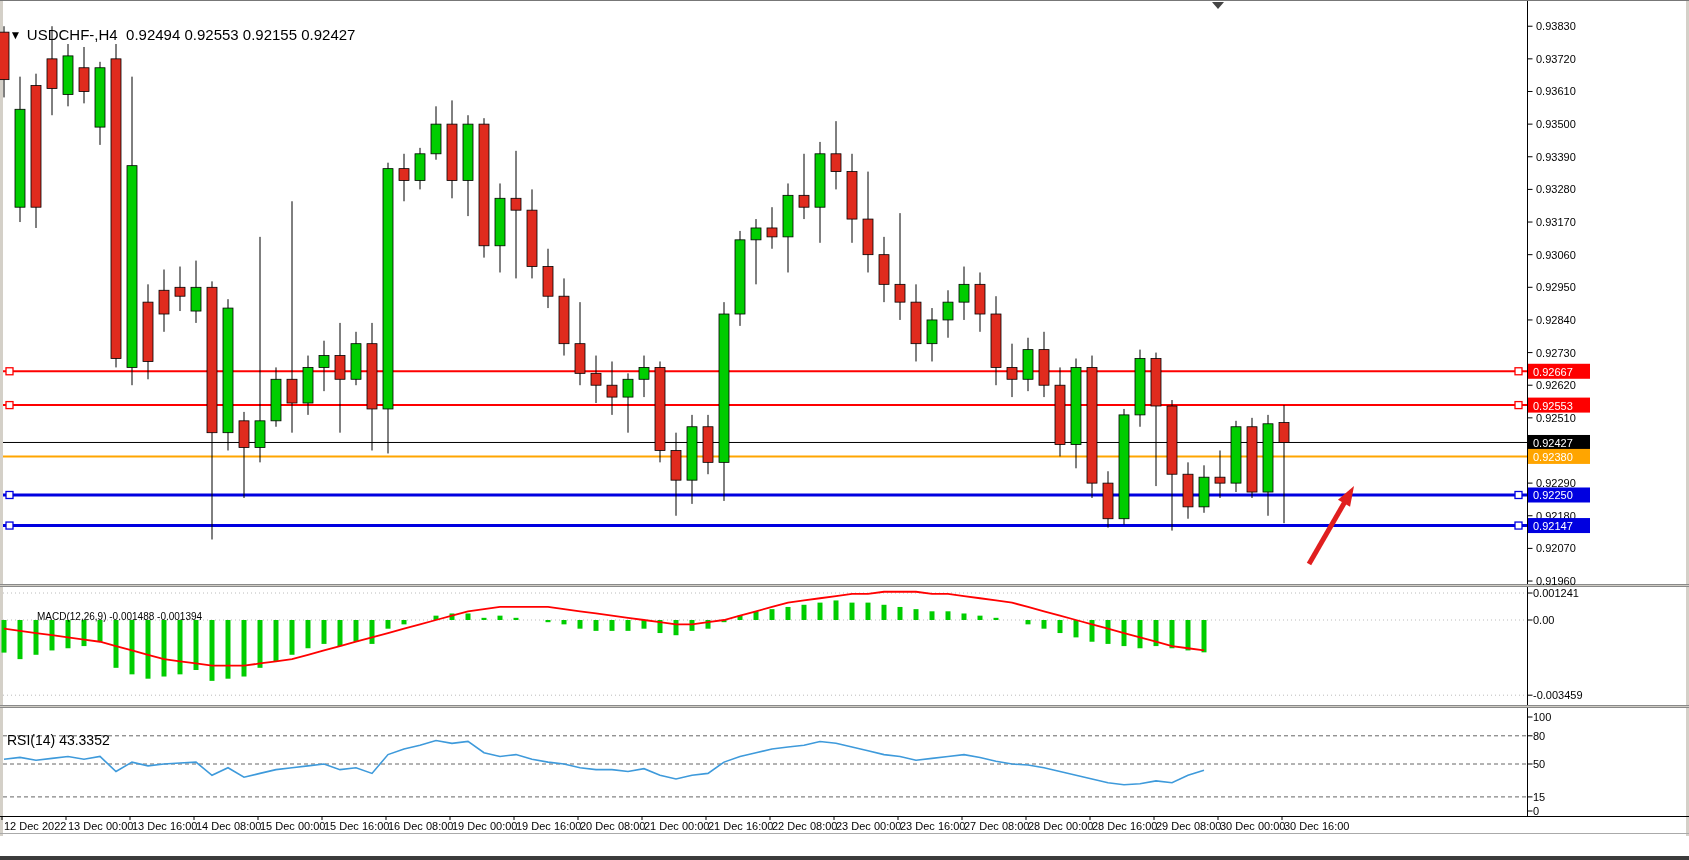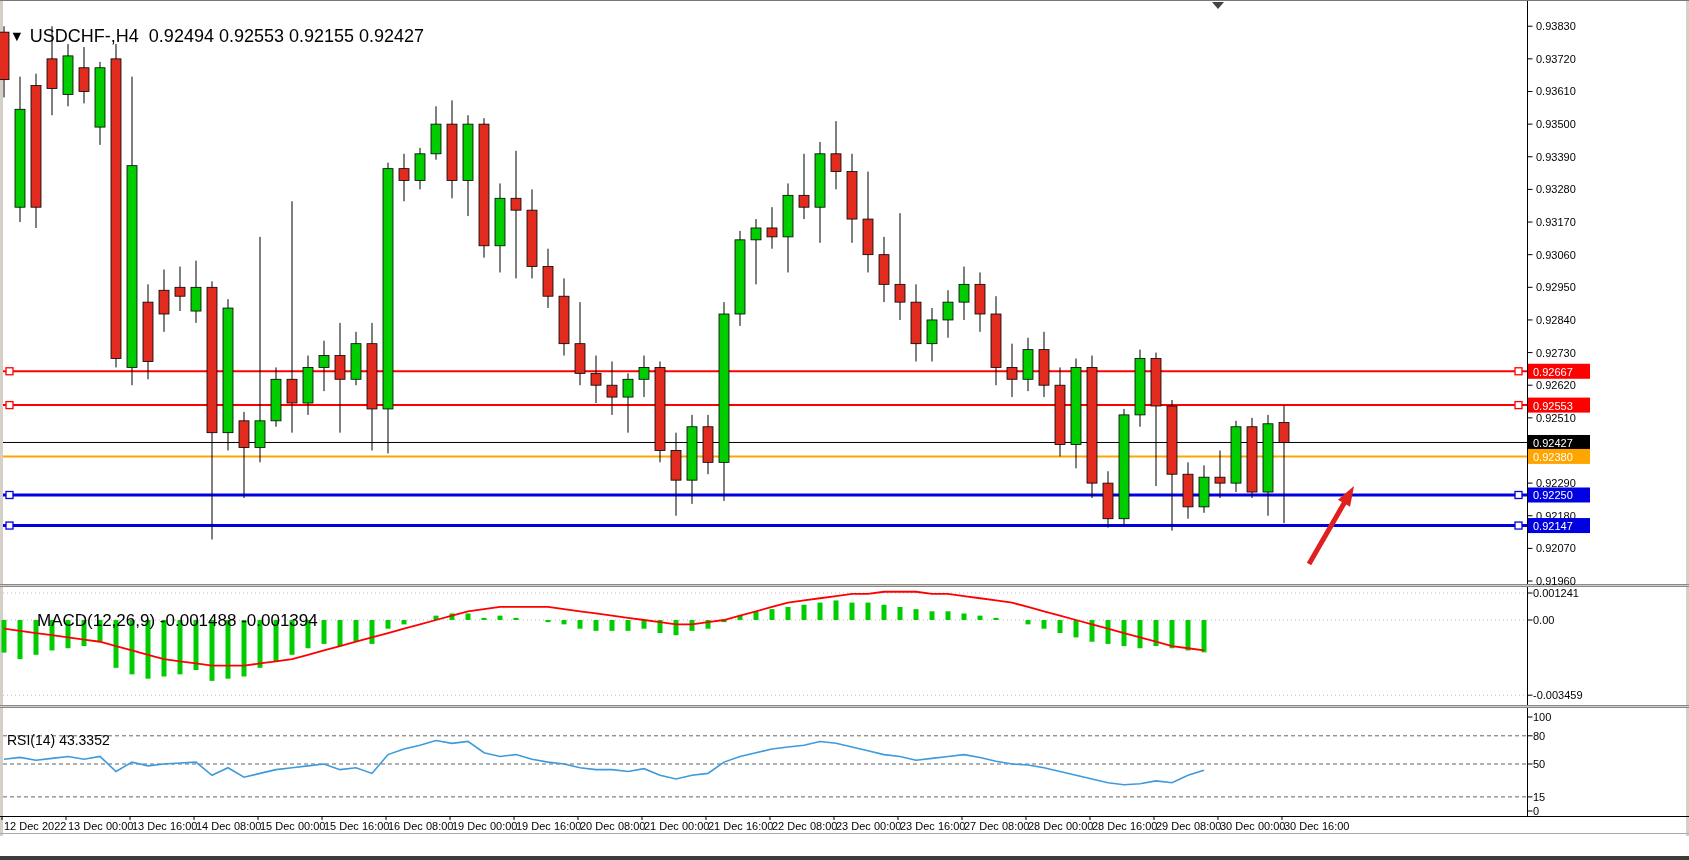--- a/index.html
+++ b/index.html
@@ -14,24 +14,24 @@
     padding:0 3px;cursor:pointer;border:1px solid transparent;border-radius:2px;position:relative;}
   .tb-btn.active{background:#e7e4dd;border-color:#979790;box-shadow:inset 0 1px 2px rgba(0,0,0,.25);}
   .tb-btn .lbl{font-size:12px;color:#222;margin-left:3px;white-space:nowrap;}
   .tb-btn.tf .lbl{margin:0;font-size:11px;color:#333;}
   .caret{width:0;height:0;border-left:3px solid transparent;border-right:3px solid transparent;
     border-top:4px solid #444;margin-left:3px;}
   .tb-right{margin-left:auto;display:flex;align-items:center;margin-right:6px;}
   .badge{position:absolute;top:-1px;right:-4px;background:#e8392b;color:#fff;font-size:9px;
     line-height:11px;min-width:7px;padding:0 3px;border-radius:7px;border:1px solid #fff;text-align:center;}
   
-  .overlay{position:absolute;font-size:18px;color:#000;white-space:pre;z-index:5;}
+  .overlay{position:absolute;font-size:15px;color:#000;white-space:pre;z-index:5;}
   #chart-title{left:8px;top:26px;}
   #chart-title .tri{display:inline-block;transform:scale(.8);margin-right:4px;}
-  #macd-label{left:7px;top:611px;font-size:17px;padding-left:30px;}
+  #macd-label{left:7px;top:611px;font-size:10px;padding-left:30px;}
   #rsi-label{left:7px;top:732px;font-size:14px;}
   #chart-svg{position:absolute;left:0;top:0;z-index:1;}
   .bottom-strip{position:absolute;left:0;top:856px;width:1689px;height:4px;background:#3c3c3c;z-index:4;}
 </style>
 </head>
 <body>
 
 <div class="toolbar" id="toolbar">
     <div class="tb-btn">
       <svg width="16" height="16" viewBox="0 0 16 16">

